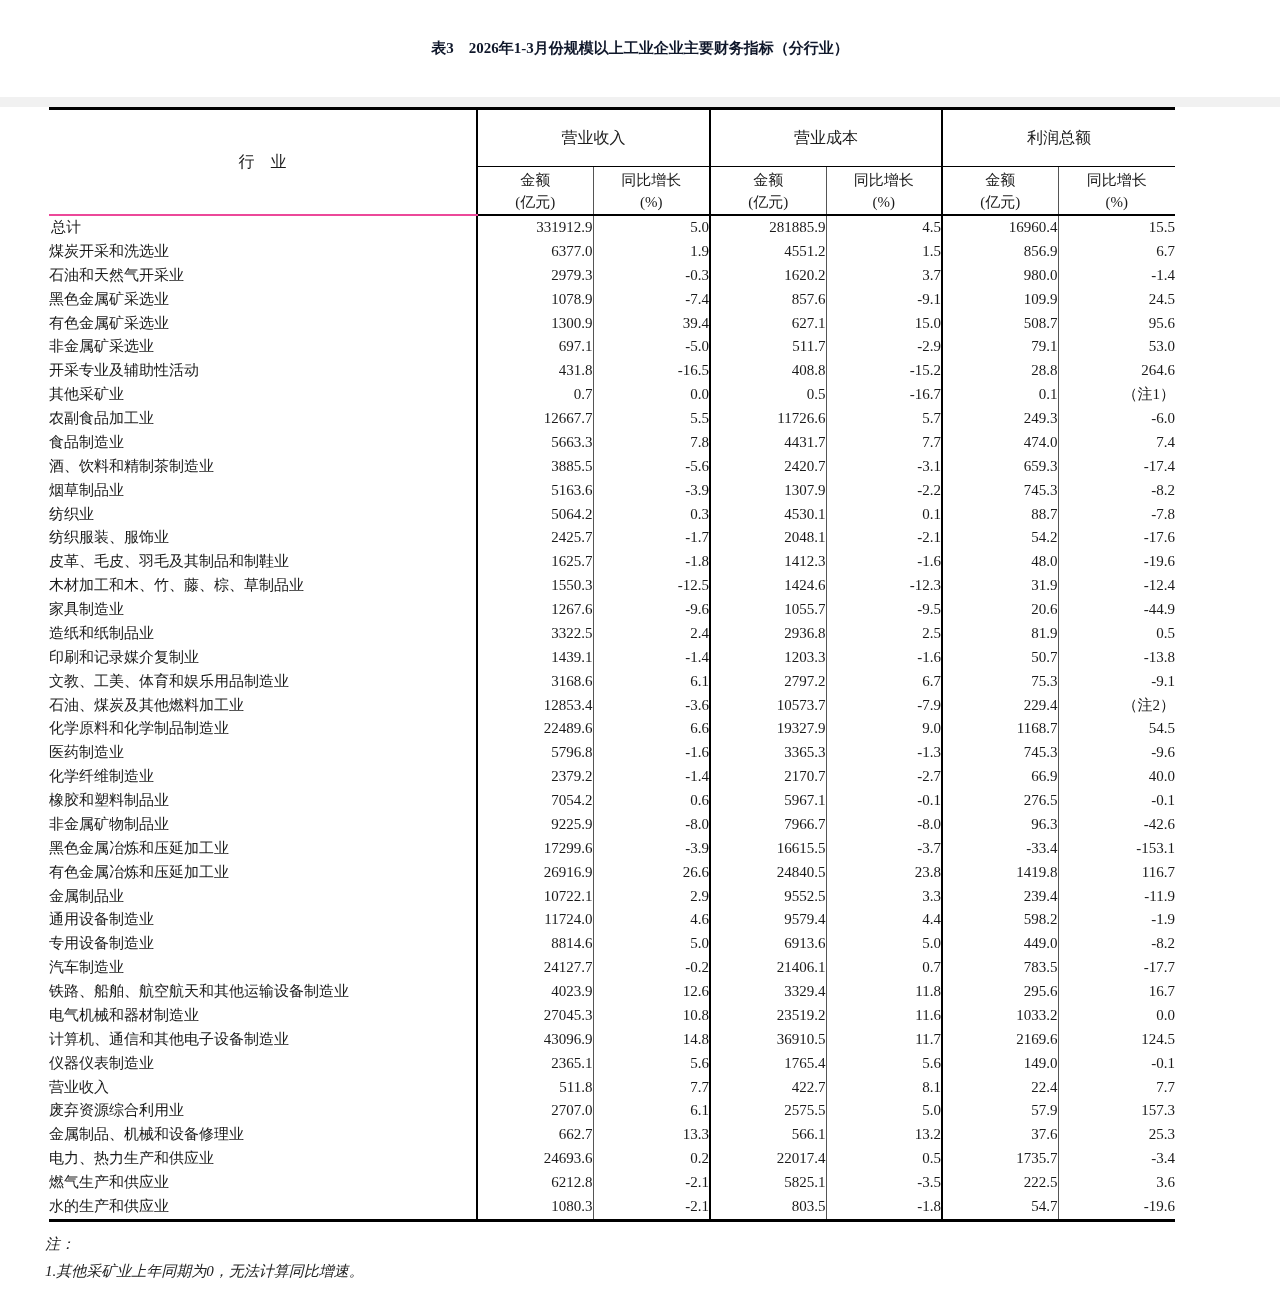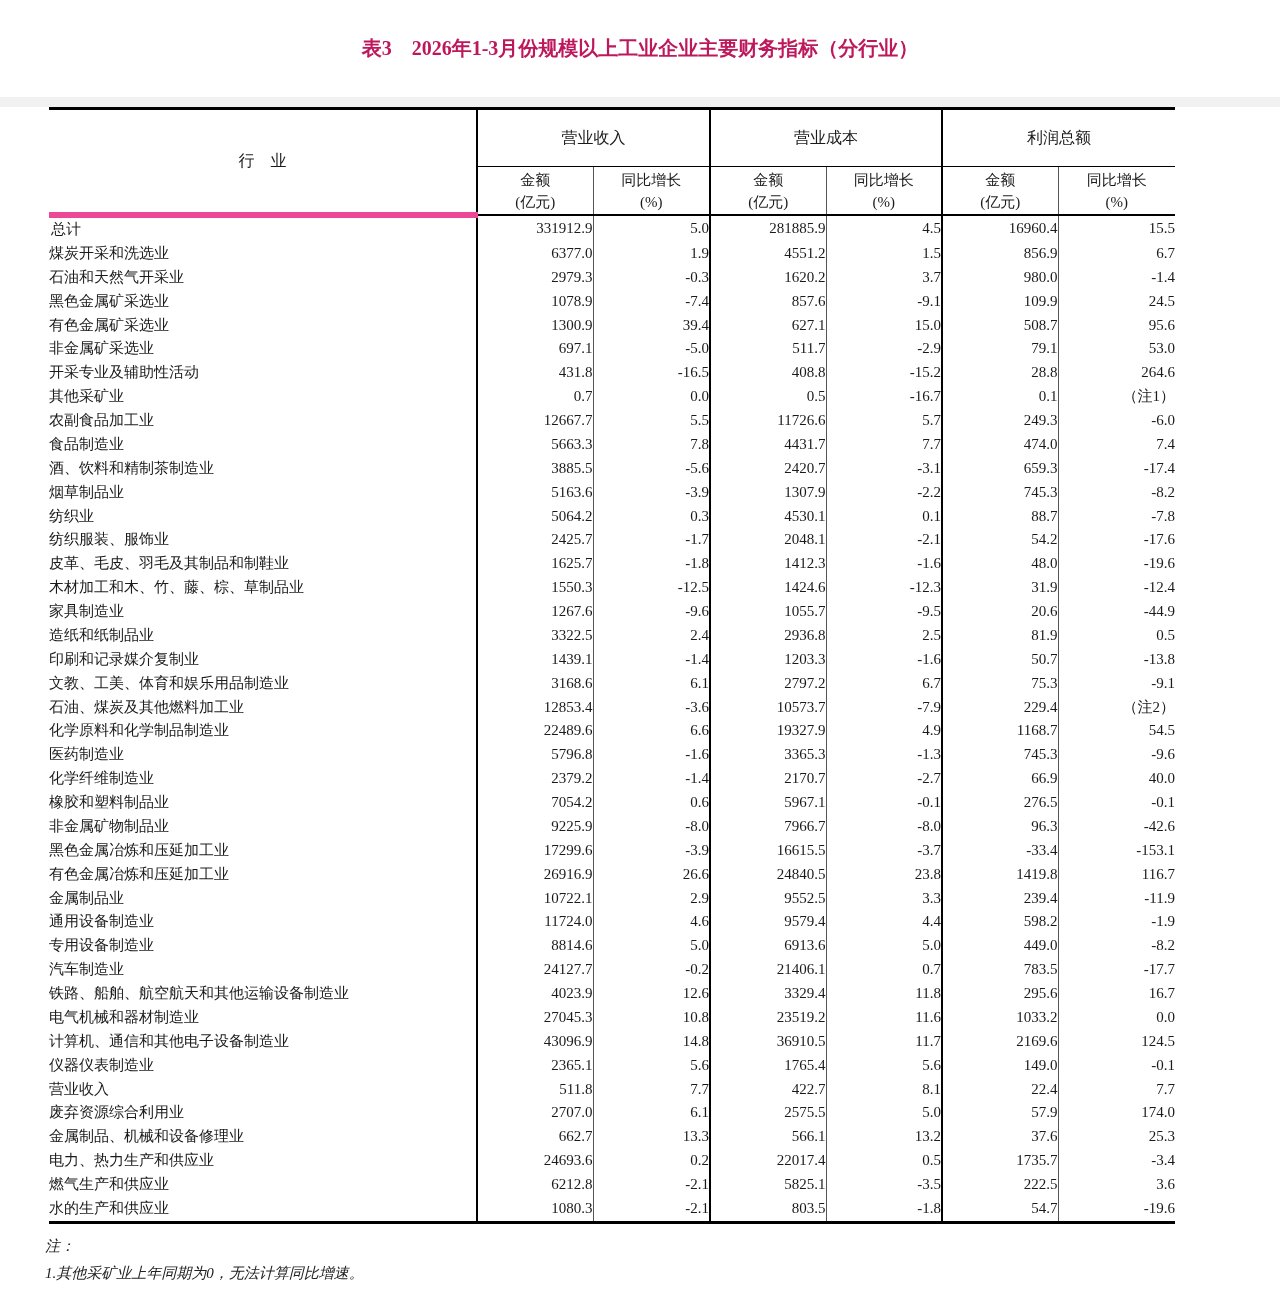--- a/index.html
+++ b/index.html
@@ -3,34 +3,34 @@
 <meta charset="utf-8">
 <style>
   html,body{margin:0;padding:0;}
   body{
     width:1280px;height:1311px;background:#ffffff;overflow:hidden;
     font-family:"Liberation Serif","DejaVu Serif",serif;color:#1a1a1a;
     -webkit-font-smoothing:antialiased;
   }
   .page-title{
     padding-top:33px;height:30px;line-height:30px;
-    text-align:center;font-weight:bold;font-size:20px;color:#be185d;
+    text-align:center;font-weight:bold;font-size:15px;color:#0f172a;
   }
   .pre-table-band{
     margin-top:34px;height:10px;width:1280px;background:#f1f1f1;
   }
   table.fin{
     margin-left:49px;width:1126px;
     border-collapse:collapse;table-layout:fixed;
     border-top:3px solid #000;border-bottom:3px solid #000;
   }
   table.fin th, table.fin td{padding:0;font-weight:normal;}
   thead tr.groups th{height:56px;font-size:16px;text-align:center;vertical-align:middle;}
   thead tr.sub th{height:47px;font-size:15px;text-align:center;vertical-align:middle;border-bottom:2px solid #000;}
-  thead .th-industry{border-bottom:6px solid #ec4899;font-size:16px;}
+  thead .th-industry{border-bottom:2px solid #ec4899;font-size:16px;}
   thead .th-group{border-bottom:1px solid #000;}
   .gsep{border-left:2px solid #000;}
   .isep{border-left:1px solid #555;}
   thead tr.sub th div{line-height:22px;}
   tbody td{height:23.87px;font-size:15px;line-height:23.87px;white-space:nowrap;overflow:hidden;}
   td.ind{text-align:left;padding-left:36px;}
   td.ind.total{padding-left:2px;}
   td.amt{text-align:right;padding-right:16px;}
   td.pct{text-align:right;padding-right:34px;}
   .notes{
@@ -278,21 +278,21 @@
         <td class="amt gsep">10573.7</td>
         <td class="pct isep">-7.9</td>
         <td class="amt gsep">229.4</td>
         <td class="pct isep">（注2）</td>
       </tr>
       <tr>
         <td class="ind">化学原料和化学制品制造业</td>
         <td class="amt gsep">22489.6</td>
         <td class="pct isep">6.6</td>
         <td class="amt gsep">19327.9</td>
-        <td class="pct isep">4.9</td>
+        <td class="pct isep">9.0</td>
         <td class="amt gsep">1168.7</td>
         <td class="pct isep">54.5</td>
       </tr>
       <tr>
         <td class="ind">医药制造业</td>
         <td class="amt gsep">5796.8</td>
         <td class="pct isep">-1.6</td>
         <td class="amt gsep">3365.3</td>
         <td class="pct isep">-1.3</td>
         <td class="amt gsep">745.3</td>
@@ -424,21 +424,21 @@
         <td class="amt gsep">22.4</td>
         <td class="pct isep">7.7</td>
       </tr>
       <tr>
         <td class="ind">废弃资源综合利用业</td>
         <td class="amt gsep">2707.0</td>
         <td class="pct isep">6.1</td>
         <td class="amt gsep">2575.5</td>
         <td class="pct isep">5.0</td>
         <td class="amt gsep">57.9</td>
-        <td class="pct isep">174.0</td>
+        <td class="pct isep">157.3</td>
       </tr>
       <tr>
         <td class="ind">金属制品、机械和设备修理业</td>
         <td class="amt gsep">662.7</td>
         <td class="pct isep">13.3</td>
         <td class="amt gsep">566.1</td>
         <td class="pct isep">13.2</td>
         <td class="amt gsep">37.6</td>
         <td class="pct isep">25.3</td>
       </tr>

